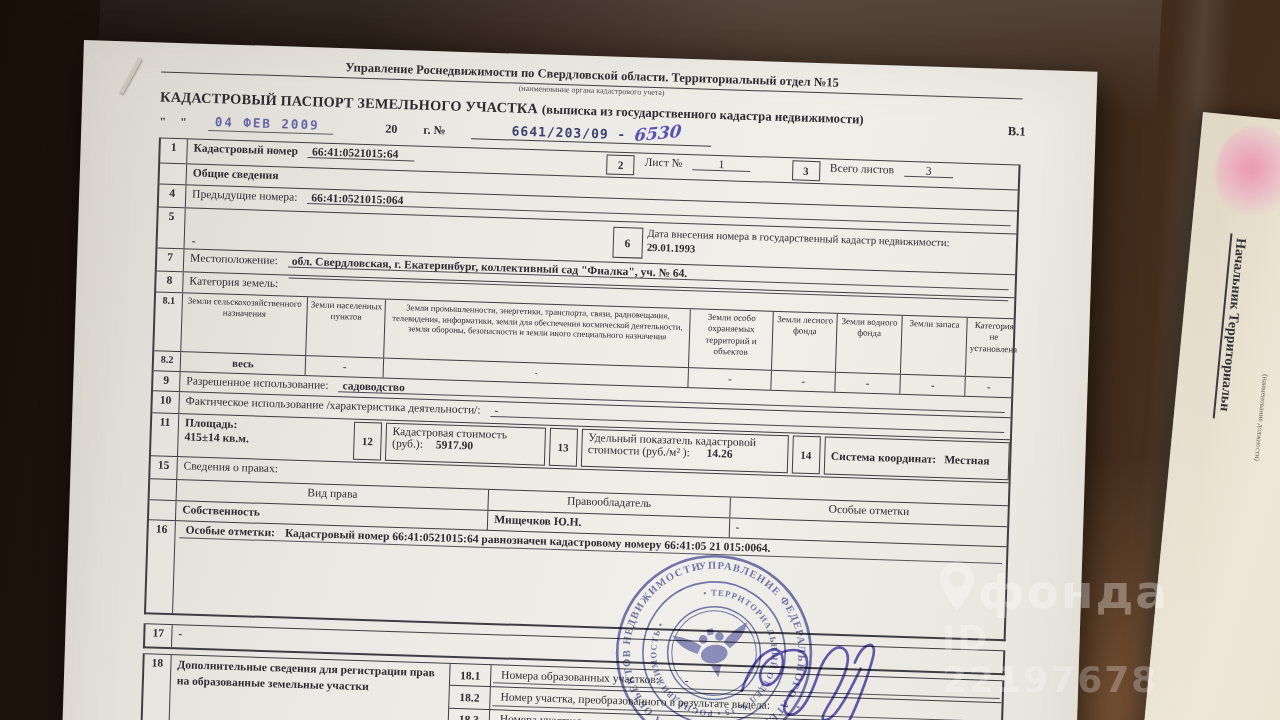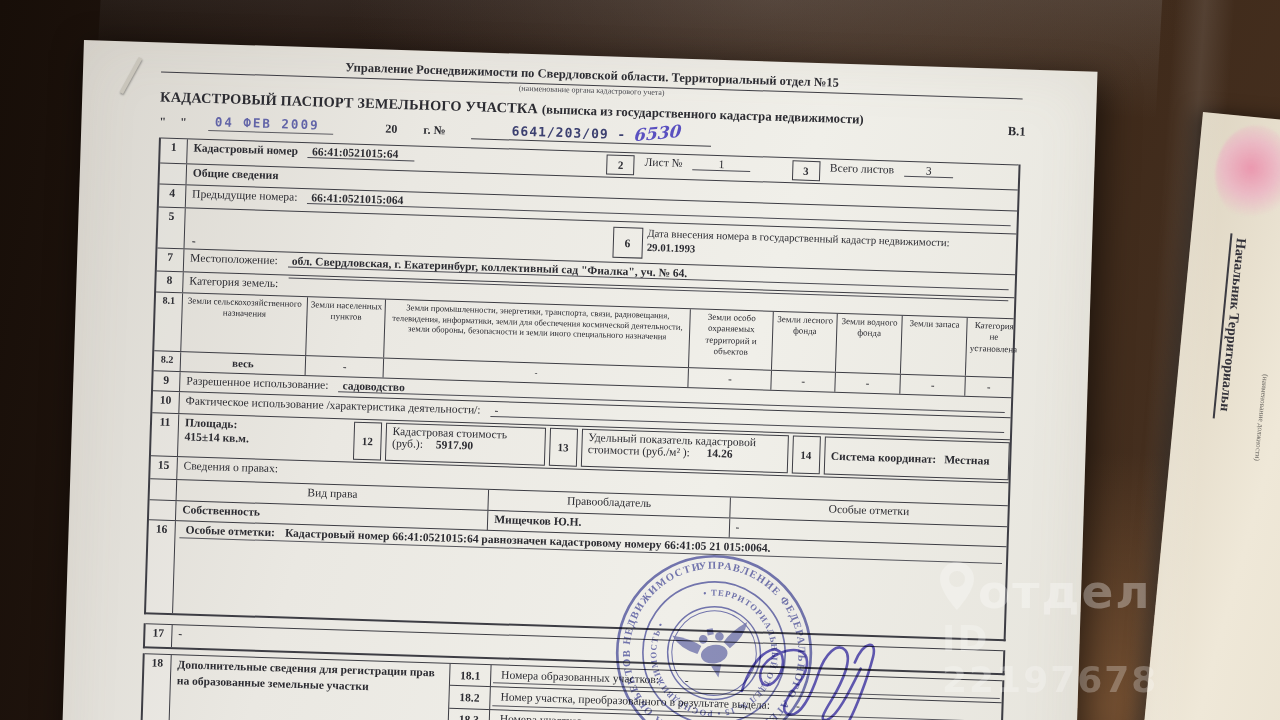--- a/index.html
+++ b/index.html
@@ -383,17 +383,17 @@
         <path d="M10,70 C20,30 48,16 50,38 C52,56 32,74 28,56 C25,40 52,24 66,28 C80,32 74,52 64,64 C54,76 48,90 58,92 C70,94 80,70 86,50 C92,30 104,18 112,26 C120,34 110,58 100,76 C92,90 88,98 96,96 C106,93 118,66 128,44 M122,38 C130,16 144,14 140,32 C136,50 124,88 114,104" fill="none" stroke="#4b42b8" stroke-width="2.6" stroke-linecap="round" opacity="0.85"></path>
       </svg>
 
     </div>
   </div>
 
   <div class="wm">
     <svg class="wm-pin" width="34" height="48" viewBox="0 0 34 48">
       <path fill-rule="evenodd" fill="rgba(255,255,255,0.33)" d="M17,0 C26.5,0 34,7.5 34,17 C34,30 17,48 17,48 C17,48 0,30 0,17 C0,7.5 7.5,0 17,0 Z M17,9 a8,8 0 1 0 0,16 a8,8 0 1 0 0,-16 Z"></path>
     </svg>
-    <div class="wm-logo">отдел</div>
+    <div class="wm-logo">фонда</div>
     <div class="wm-id">ID 22197678</div>
   </div>
 
 </div>
 
 </body></html>

